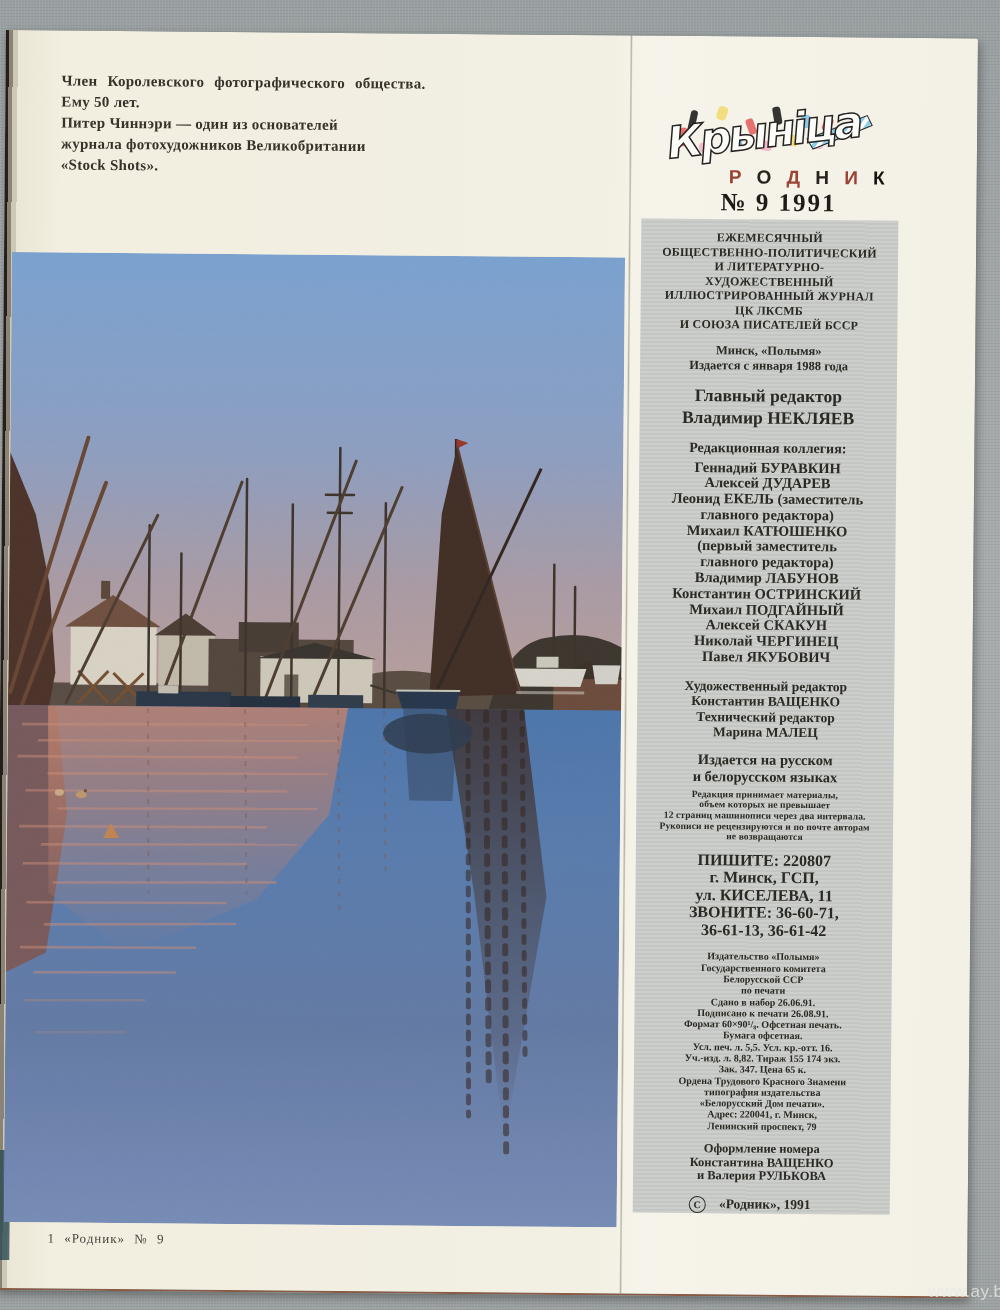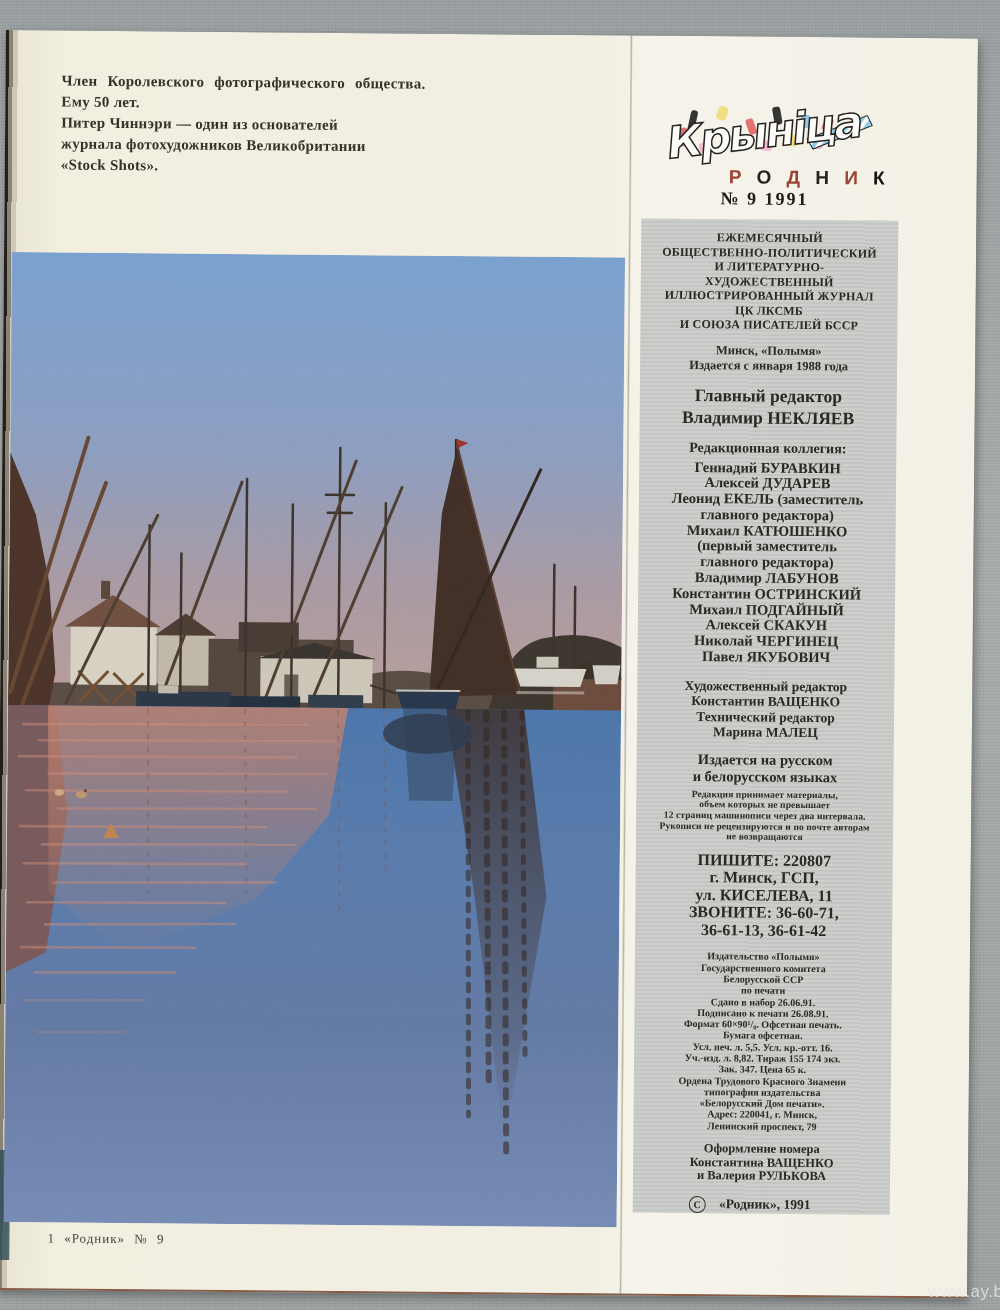--- a/index.html
+++ b/index.html
@@ -23,21 +23,21 @@
   
   .intro{position:absolute;left:56px;top:40px;width:470px;color:#37322a;
     font-weight:bold;font-size:15px;line-height:21px;letter-spacing:.3px;}
   .intro .wide{word-spacing:6px;}
   
   .photo{position:absolute;left:8px;top:222px;width:613px;height:970px;}
   
   .logo-script{position:absolute;left:656px;top:44px;width:230px;height:108px;}
   .rodnik{position:absolute;left:724px;top:130px;width:156px;display:flex;justify-content:space-between;
     font-family:"Liberation Sans",sans-serif;font-weight:bold;font-size:19px;}
-  .issue{position:absolute;left:716px;top:152px;font-weight:bold;font-size:18px;letter-spacing:2px;color:#1e1b17;}
+  .issue{position:absolute;left:716px;top:152px;font-weight:bold;font-size:25px;letter-spacing:2px;color:#1e1b17;}
   .panel{position:absolute;left:637px;top:183px;width:257px;height:994px;box-sizing:border-box;
     background:#c9ccc8;
     background-image:repeating-linear-gradient(0deg, rgba(255,255,255,.05) 0 2px, rgba(0,0,0,.03) 2px 4px);
     color:#2b2923;text-align:center;font-weight:bold;padding:6px 6px 0 6px;overflow:hidden;}
   .panel div{white-space:nowrap;}
   .masthead{margin-top:5px;font-size:12px;line-height:14.5px;letter-spacing:.2px;}
   .publisher{margin-top:11px;font-size:12.5px;line-height:15px;}
   .chief{margin-top:11px;font-size:17.5px;line-height:22px;}
   .board-title{margin-top:11px;font-size:14px;line-height:18px;}
   .board{margin-top:3px;font-size:14.5px;line-height:15.8px;}

